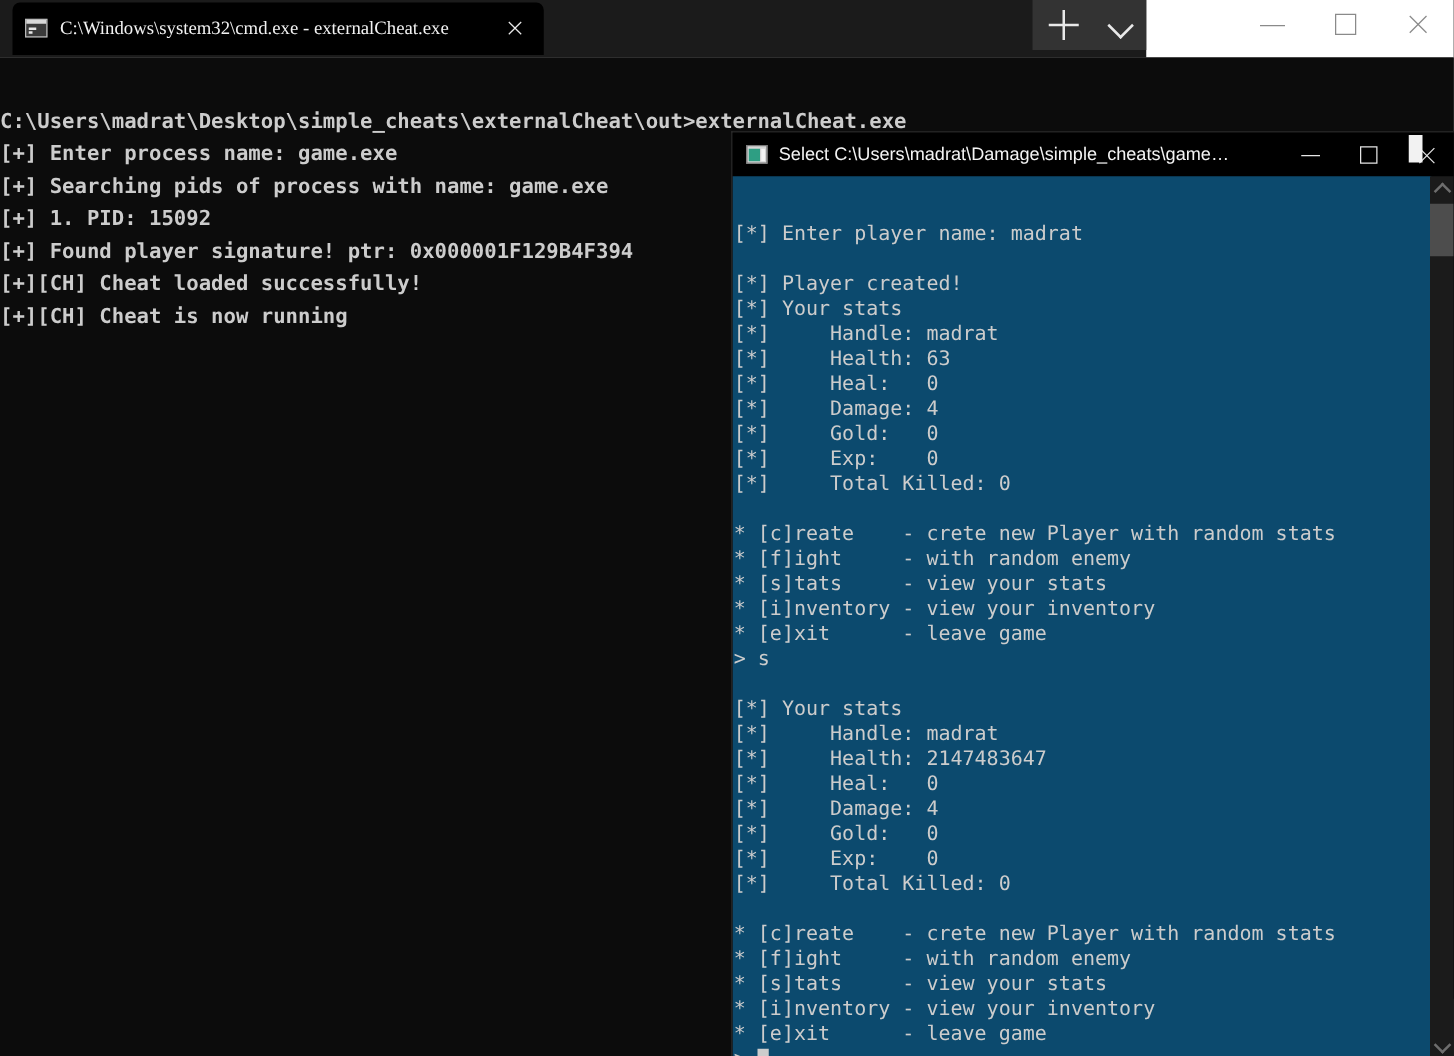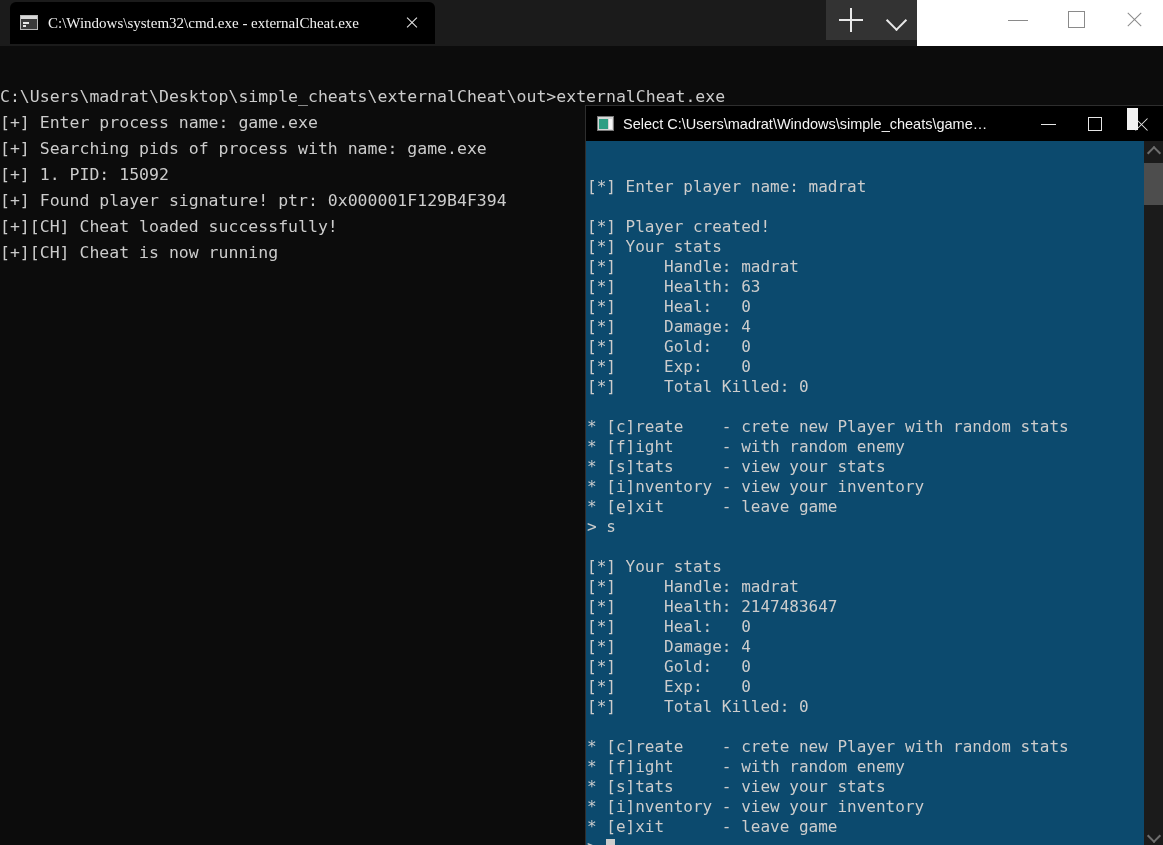--- a/index.html
+++ b/index.html
@@ -183,20 +183,21 @@
   .cap-close::before { transform: rotate(45deg); }
   .cap-close::after  { transform: rotate(-45deg); }
 
   
   .wt-body {
     position: absolute;
     left: 0; top: 46px;
     width: 1163px;
     height: 753px;
     background: #0c0c0c;
+    font-weight: bold;
   }
   .wt-console-text {
     position: absolute;
     left: 0px;
     top: 21px;
     color: #cccccc;
     font-family: "DejaVu Sans Mono", monospace;
     font-size: 16.5px;
     line-height: 26px;
     white-space: pre;
@@ -408,21 +409,21 @@
   </div>
 
   <div class="cmd-window">
 
     <div class="cmd-titlebar">
       <span class="cmd-icon">
         <span class="win"></span>
         <span class="scr"></span>
         <span class="scr2"></span>
       </span>
-      <span class="cmd-title">Select C:\Users\madrat\Windows\simple_cheats\game…</span>
+      <span class="cmd-title">Select C:\Users\madrat\Damage\simple_cheats\game…</span>
       <span class="cmd-caption">
         <span class="cmd-cap cmd-min"></span>
         <span class="cmd-cap cmd-max"></span>
         <span class="cmd-cap cmd-close"></span>
       </span>
     </div>
 
     <div class="cmd-clientarea">
       <pre class="cmd-text">[*] Enter player name: madrat
 

